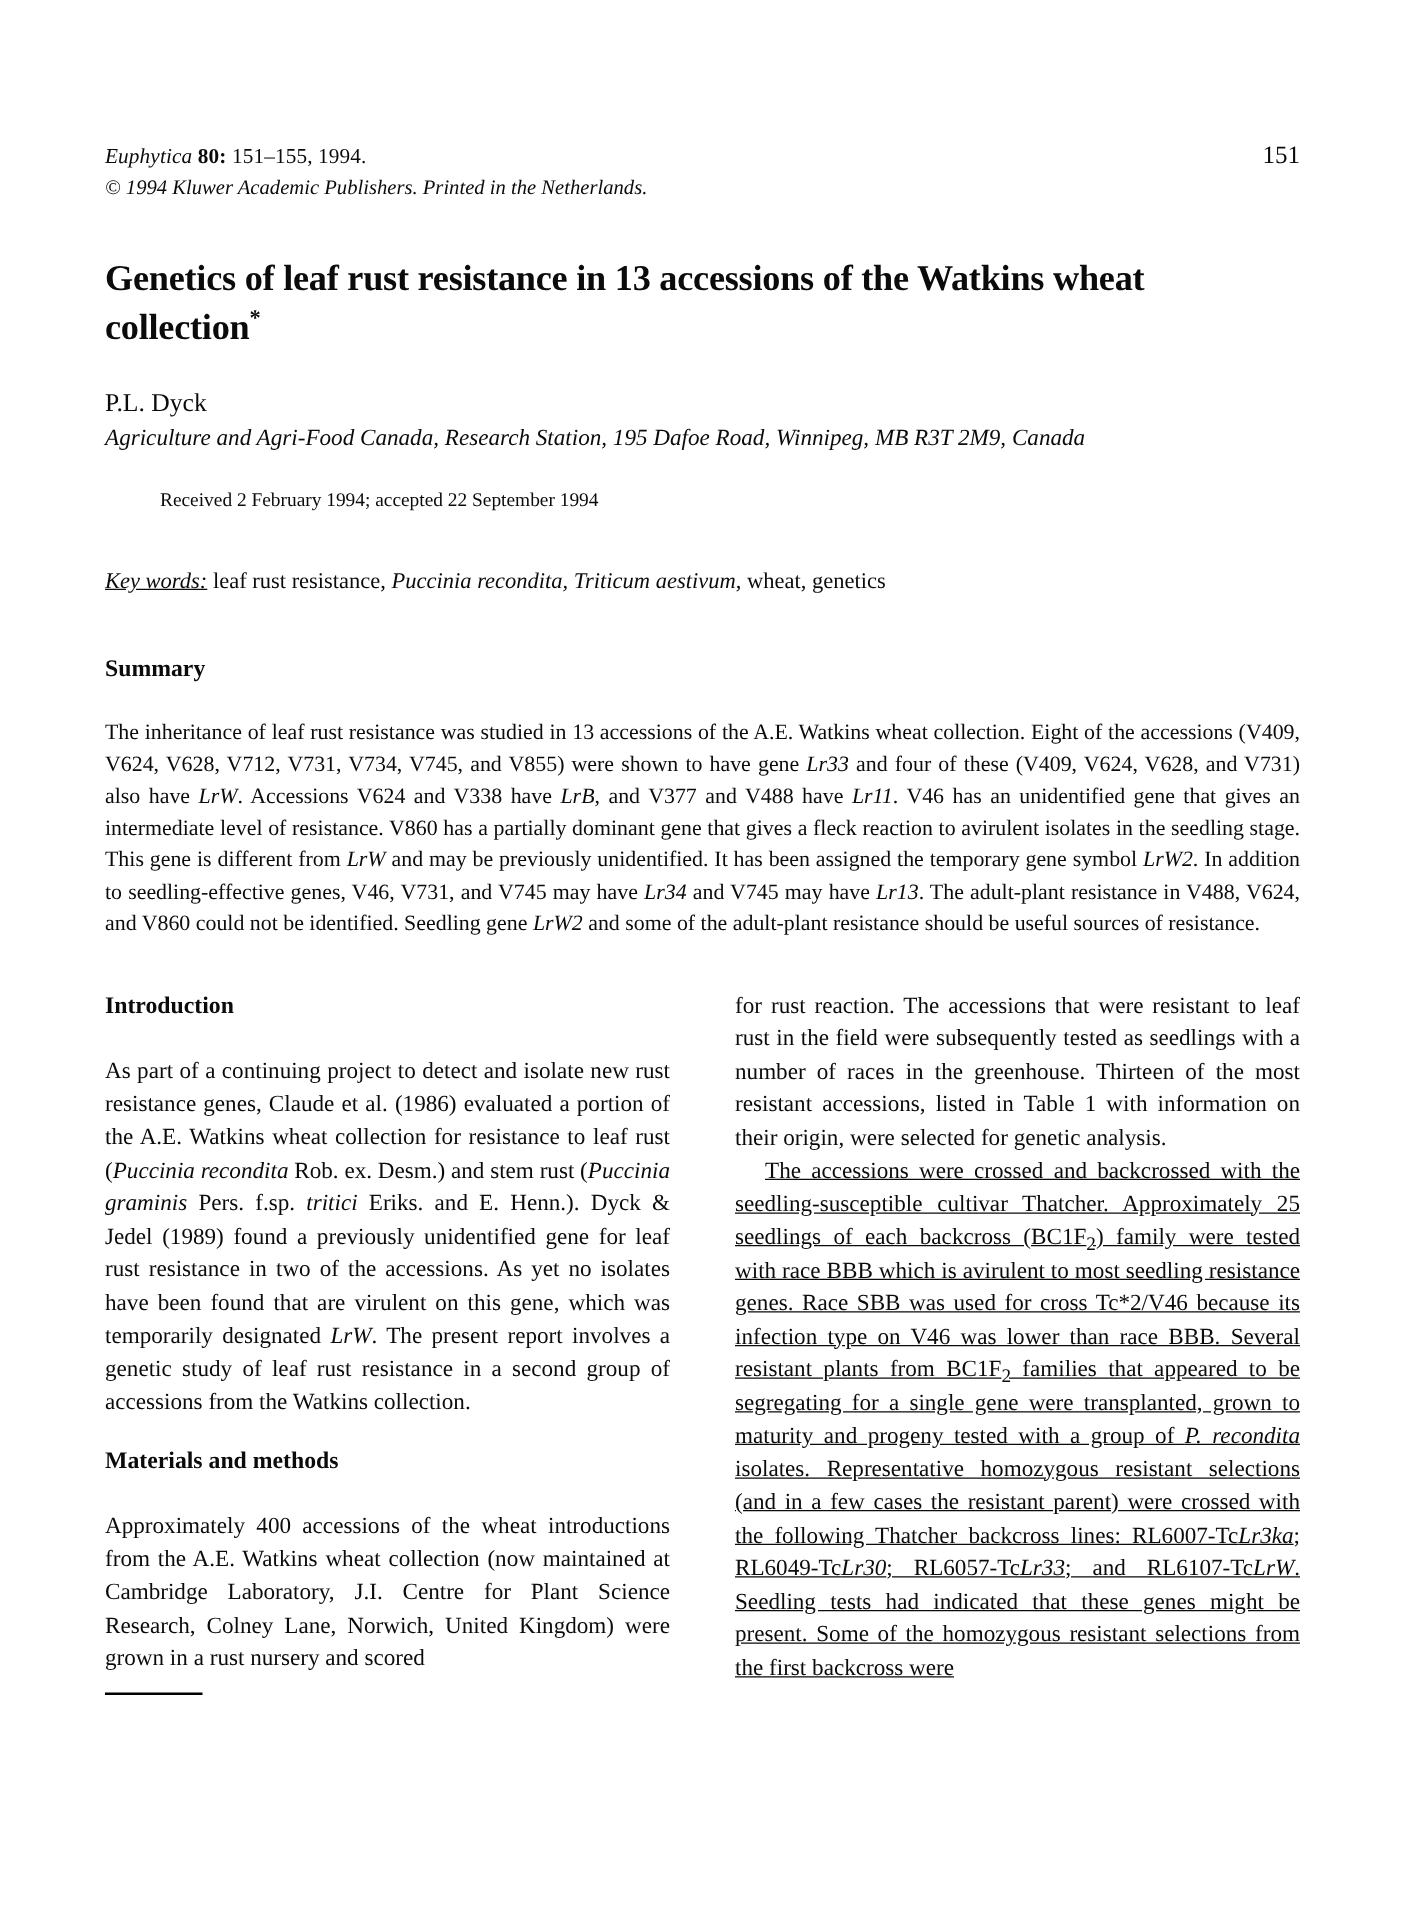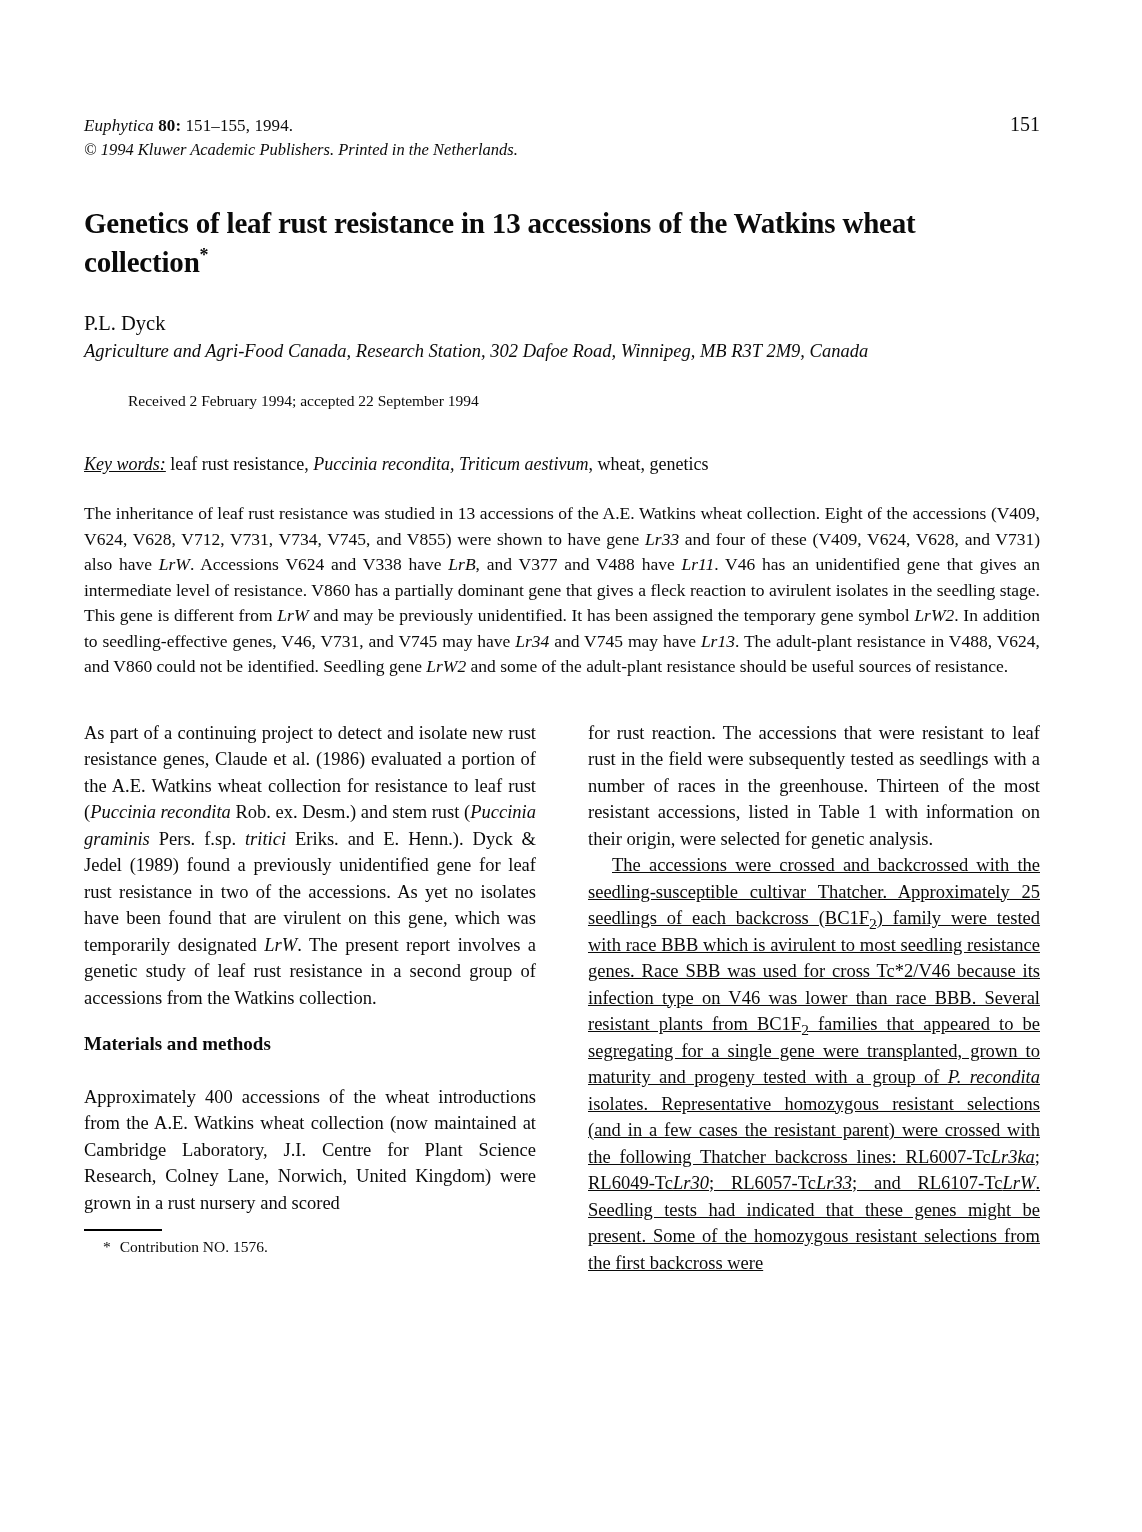--- a/index.html
+++ b/index.html
@@ -83,37 +83,36 @@
 
   <div class="header-row">
     <div class="journal-ref"><span style="font-style: italic;">Euphytica</span><span> </span><span style="font-weight: bold;">80:</span><span> 151–155, 1994.</span></div>
     <div class="page-number">151</div>
   </div>
   <div class="copyright">© 1994 Kluwer Academic Publishers.  Printed in the Netherlands.</div>
 
   <h1 class="title"><span>Genetics of leaf rust resistance in 13 accessions of the Watkins wheat collection</span><sup>*</sup></h1>
 
   <div class="author">P.L. Dyck</div>
-  <div class="affiliation">Agriculture and Agri-Food Canada, Research Station, 302 Dafoe Road, Winnipeg, MB R3T 2M9, Canada</div>
+  <div class="affiliation">Agriculture and Agri-Food Canada, Research Station, 195 Dafoe Road, Winnipeg, MB R3T 2M9, Canada</div>
   <div class="received">Received 2 February 1994; accepted 22 September 1994</div>
   <div class="keywords"><span style="font-style: italic; text-decoration: underline;">Key words:</span><span> leaf rust resistance, </span><span style="font-style: italic;">Puccinia recondita, Triticum aestivum</span><span>, wheat, genetics</span></div>
 
+  <h2 class="section-heading summary-heading">Summary</h2>
   <p class="summary-body"><span>The inheritance of leaf rust resistance was studied in 13 accessions of the A.E. Watkins wheat collection. Eight of the accessions (V409, V624, V628, V712, V731, V734, V745, and V855) were shown to have gene </span><span style="font-style: italic;">Lr33</span><span> and four of these (V409, V624, V628, and V731) also have </span><span style="font-style: italic;">LrW</span><span>. Accessions V624 and V338 have </span><span style="font-style: italic;">LrB</span><span>, and V377 and V488 have </span><span style="font-style: italic;">Lr11</span><span>. V46 has an unidentified gene that gives an intermediate level of resistance. V860 has a partially dominant gene that gives a fleck reaction to avirulent isolates in the seedling stage. This gene is different from </span><span style="font-style: italic;">LrW</span><span> and may be previously unidentified. It has been assigned the temporary gene symbol </span><span style="font-style: italic;">LrW2</span><span>. In addition to seedling-effective genes, V46, V731, and V745 may have </span><span style="font-style: italic;">Lr34</span><span> and V745 may have </span><span style="font-style: italic;">Lr13</span><span>. The adult-plant resistance in V488, V624, and V860 could not be identified. Seedling gene </span><span style="font-style: italic;">LrW2</span><span> and some of the adult-plant resistance should be useful sources of resistance.</span></p>
 
   <div class="columns">
 
     <div class="col">
+      <h2 class="section-heading">Introduction</h2>
       <p class="col-para"><span>As part of a continuing project to detect and isolate new rust resistance genes, Claude et al. (1986) evaluated a portion of the A.E. Watkins wheat collection for resistance to leaf rust (</span><span style="font-style: italic;">Puccinia recondita</span><span> Rob. ex. Desm.) and stem rust (</span><span style="font-style: italic;">Puccinia graminis</span><span> Pers. f.sp. </span><span style="font-style: italic;">tritici</span><span> Eriks. and E. Henn.). Dyck &amp; Jedel (1989) found a previously unidentified gene for leaf rust resistance in two of the accessions. As yet no isolates have been found that are virulent on this gene, which was temporarily designated </span><span style="font-style: italic;">LrW</span><span>. The present report involves a genetic study of leaf rust resistance in a second group of accessions from the Watkins collection.</span></p>
       <h2 class="section-heading methods-heading">Materials and methods</h2>
       <p class="col-para">Approximately 400 accessions of the wheat introductions from the A.E. Watkins wheat collection (now maintained at Cambridge Laboratory, J.I. Centre for Plant Science Research, Colney Lane, Norwich, United Kingdom) were grown in a rust nursery and scored</p>
       <div class="footnote">
         <hr class="footnote-rule">
-        <div class="footnote-text-row">
-          <span class="footnote-marker">*</span><span>Contribution NO. 1576.</span>
-        </div>
       </div>
     </div>
 
     <div class="col">
       <p class="col-para">for rust reaction. The accessions that were resistant to leaf rust in the field were subsequently tested as seedlings with a number of races in the greenhouse. Thirteen of the most resistant accessions, listed in Table 1 with information on their origin, were selected for genetic analysis.</p>
       <p class="col-para indented"><span>The accessions were crossed and backcrossed with the seedling-susceptible cultivar Thatcher. Approximately 25 seedlings of each backcross (BC1F</span><sub>2</sub><span>) family were tested with race BBB which is avirulent to most seedling resistance genes. Race SBB was used for cross Tc*2/V46 because its infection type on V46 was lower than race BBB. Several resistant plants from BC1F</span><sub>2</sub><span> families that appeared to be segregating for a single gene were transplanted, grown to maturity and progeny tested with a group of </span><span style="font-style: italic;">P. recondita</span><span> isolates. Representative homozygous resistant selections (and in a few cases the resistant parent) were crossed with the following Thatcher backcross lines: RL6007-Tc</span><span style="font-style: italic;">Lr3ka</span><span>; RL6049-Tc</span><span style="font-style: italic;">Lr30</span><span>; RL6057-Tc</span><span style="font-style: italic;">Lr33</span><span>; and RL6107-Tc</span><span style="font-style: italic;">LrW</span><span>. Seedling tests had indicated that these genes might be present. Some of the homozygous resistant selections from the first backcross were</span></p>
     </div>
 
   </div>
 </div>

